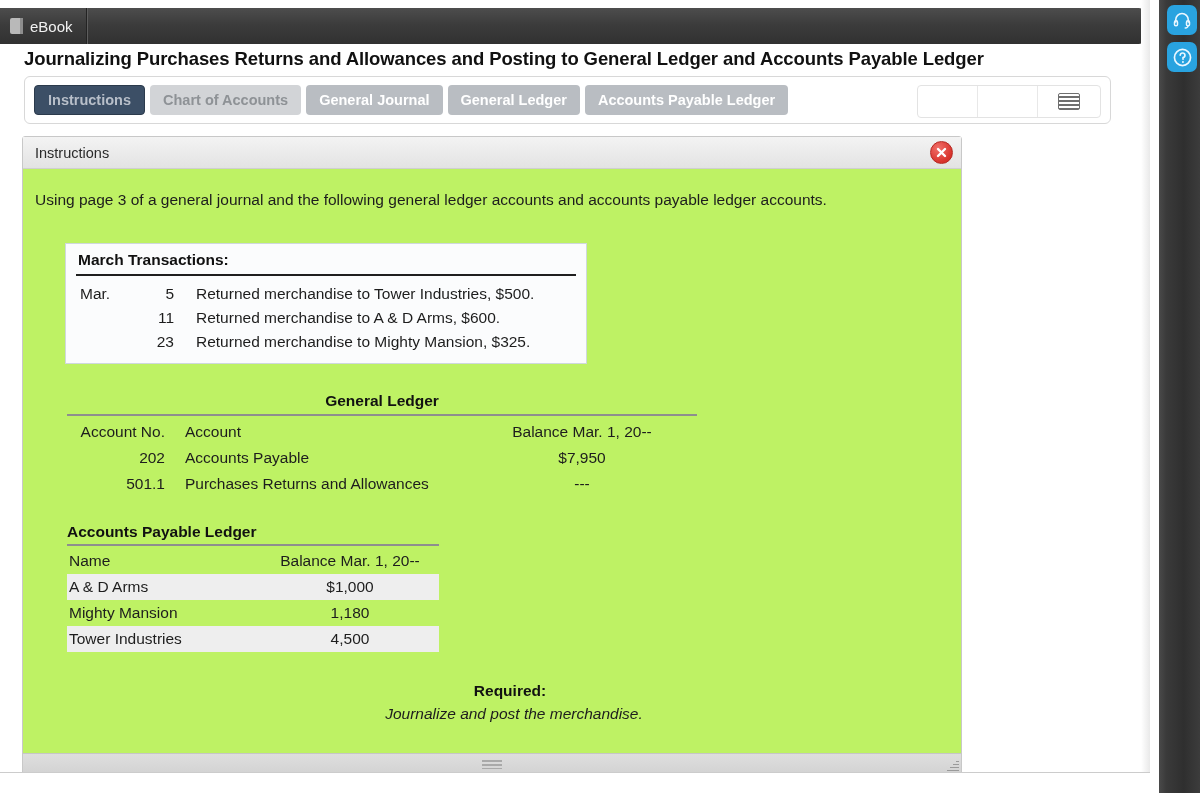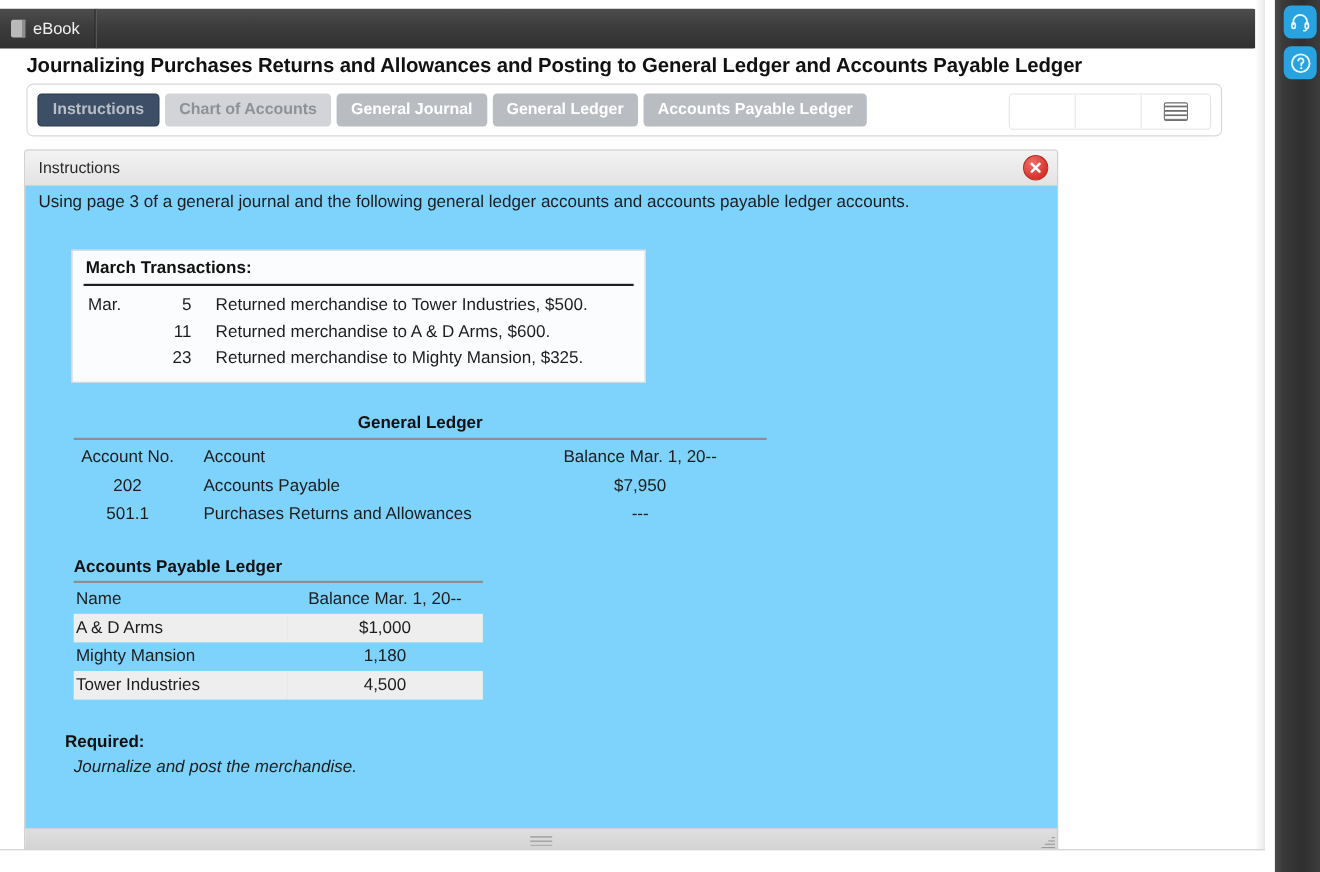--- a/index.html
+++ b/index.html
@@ -133,21 +133,21 @@
   .close-x {
     position:absolute; right:8px; top:4px; width:23px; height:23px;
     border-radius:50%; background:radial-gradient(circle at 35% 30%, #f1706a, #d8332c 70%);
     border:1px solid #b52923;
     display:flex; align-items:center; justify-content:center;
   }
   .close-x svg { display:block; }
 
   .panel-body {
     position:absolute; left:0; top:32px; right:0; bottom:22px;
-    background:#7dd3fc; padding:6px 0 0 0; overflow:hidden;
+    background:#bef264; padding:22px 0 0 0; overflow:hidden;
   }
 
   .lead {
     margin:0 0 0 12px; font-size:15.5px; color:#1d1d1d;
   }
 
   
   .mt-box {
     margin:34px 0 0 42px; width:522px;
     border:1px solid #cfd8dd; background:#fbfcfd;
@@ -162,36 +162,36 @@
   .mt-c1 { width:62px; padding-left:14px !important; }
   .mt-c2 { width:46px; text-align:right; }
   .mt-c3 { padding-left:22px !important; }
 
   
   .gl-wrap { margin:28px 0 0 44px; width:630px; }
   .gl-title { text-align:center; font-size:15.5px; font-weight:bold; color:#111; margin-bottom:4px; }
   .gl-rule { height:2px; background:#8e8e8e; margin-bottom:3px; }
   .gl-table { width:100%; border-collapse:collapse; }
   .gl-table td { font-size:15.5px; color:#1d1d1d; padding:4px 0; }
-  .gl-c1 { width:118px; text-align:center; padding-right:20px !important; }
+  .gl-c1 { width:118px; text-align:right; padding-right:20px !important; }
   .gl-c2 { }
   .gl-c3 { width:230px; text-align:center; }
 
   
   .ap-wrap { margin:26px 0 0 44px; width:372px; }
   .ap-title { font-size:15.5px; font-weight:bold; color:#111; margin-bottom:3px; }
   .ap-rule { height:2px; background:#8e8e8e; margin-bottom:2px; }
   .ap-table { width:100%; border-collapse:collapse; }
   .ap-table td { font-size:15.5px; color:#1d1d1d; padding:4px 0; }
   .ap-table tr.shade { background:#eeeeee; }
   .ap-c1 { padding-left:2px !important; }
   .ap-c2 { width:178px; text-align:center; }
 
   
-  .req-wrap { margin:30px 0 0 36px; }
+  .req-wrap { margin:30px 0 0 36px;text-align:center; }
   .req-title { font-size:15.5px; font-weight:bold; color:#111; }
   .req-text { font-size:15.5px; font-style:italic; color:#1d1d1d; margin-top:5px; margin-left:8px; }
 
   
   .panel-foot {
     position:absolute; left:0; right:0; bottom:0; height:22px;
     background:linear-gradient(180deg,#dedede 0%,#d2d2d2 100%);
     border-top:1px solid #c6c6c6;
   }
   .grip {

